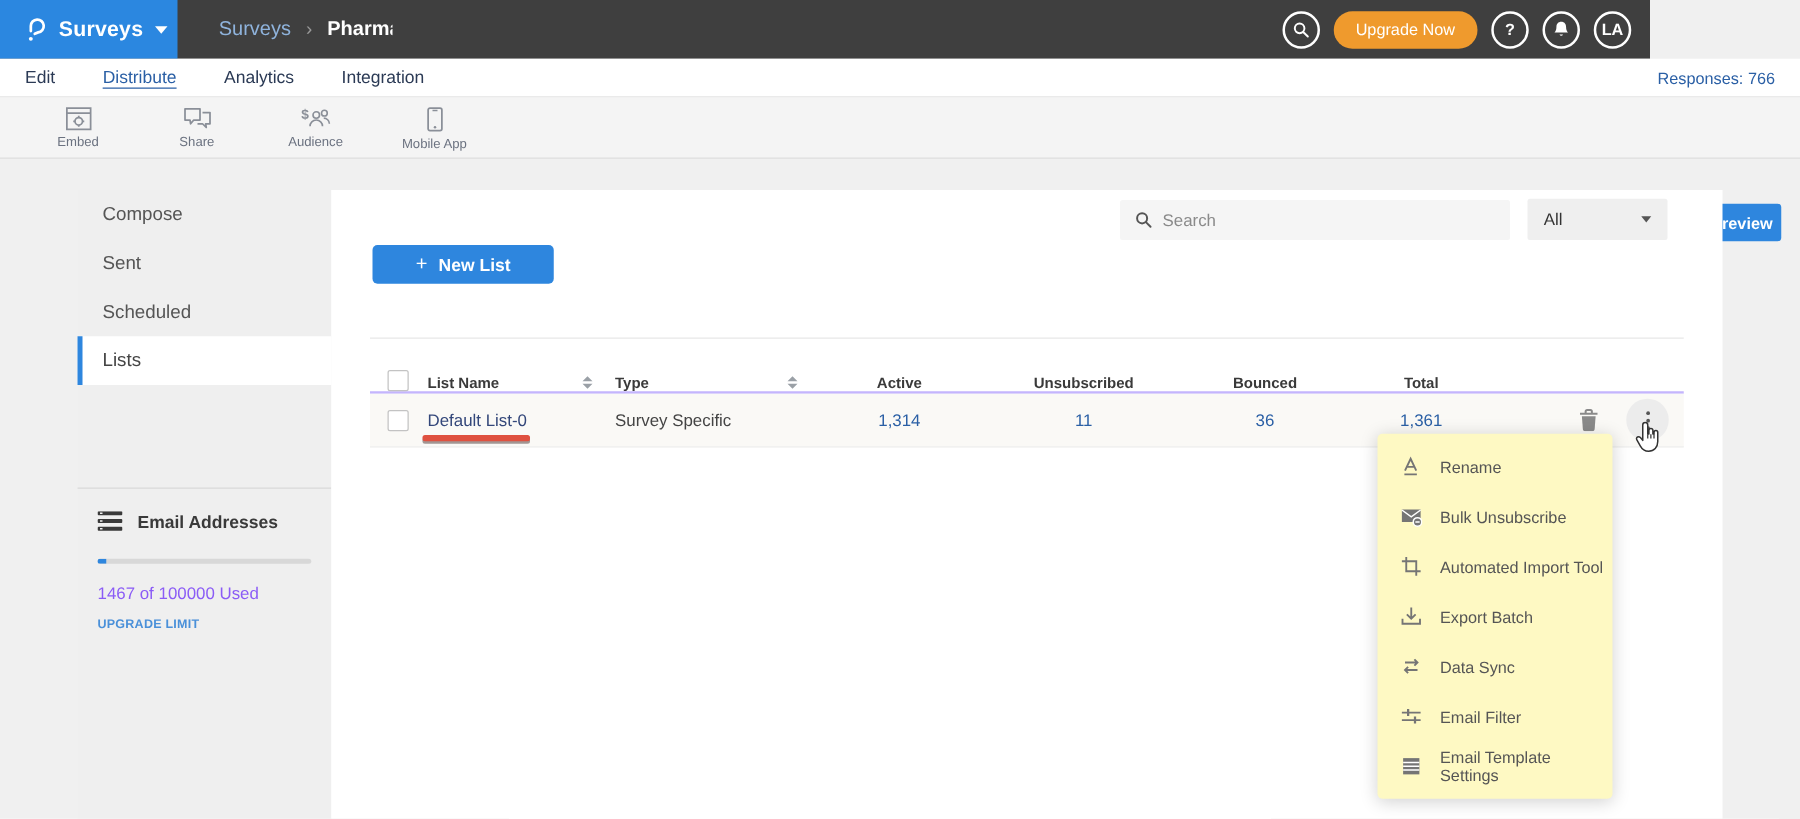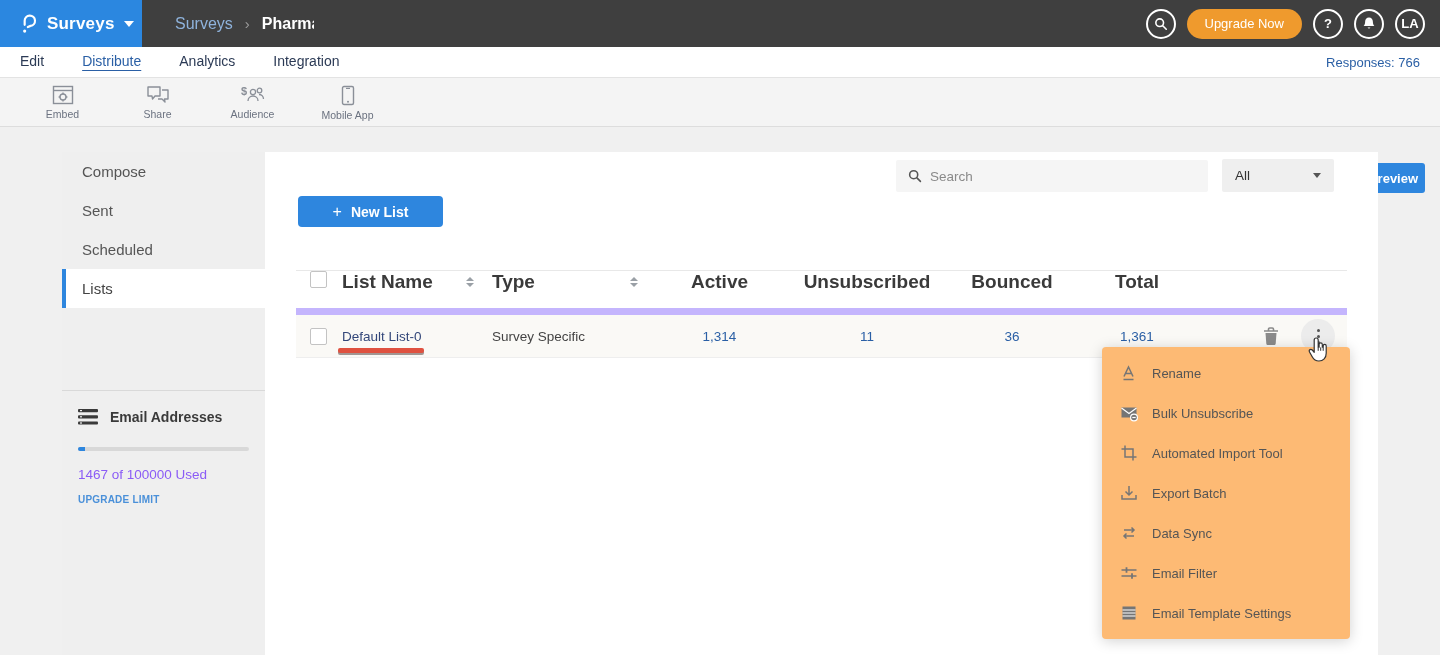--- a/index.html
+++ b/index.html
@@ -7,21 +7,21 @@
   body {
     font-family: "Liberation Sans", sans-serif;
     background:#f0f0f0;
     position:relative;
     overflow:hidden;
     color:#444;
   }
   svg { display:block; }
 
   
-  .top-header { position:absolute; left:0; top:0; width:1440px; height:47px; background:#3f3f3f; }
+  .top-header { position:absolute; left:0; top:0; width:1320px; height:47px; background:#3f3f3f; }
   .logo-box { position:absolute; left:0; top:0; width:142px; height:47px; background:#2b87e0;
     display:flex; align-items:center; padding-left:18px; gap:9px; cursor:pointer; }
   .logo-box .product { color:#fff; font-size:17px; font-weight:700; letter-spacing:.2px; }
   .caret-down-w { width:0; height:0; border-left:5px solid transparent; border-right:5px solid transparent; border-top:6px solid #fff; }
   .breadcrumb { position:absolute; left:175px; top:0; height:47px; display:flex; align-items:center; gap:12px; }
   .breadcrumb .parent { color:#8fb3dc; font-size:16px; cursor:pointer; }
   .breadcrumb .sep { color:#9a9a9a; font-size:15px; }
   .breadcrumb .current { color:#fff; font-size:16px; font-weight:700; max-width:52px; overflow:hidden; white-space:nowrap; }
   .hdr-right { position:absolute; right:0; top:0; height:47px; display:flex; align-items:center; gap:11px; padding-right:15px; }
   .hdr-circle { width:30px; height:30px; border-radius:50%; border:2px solid #fff; color:#fff;
@@ -72,22 +72,22 @@
   .all-select { position:absolute; left:957px; top:7px; width:112px; height:33px; background:#efefef; border-radius:2px;
     display:flex; align-items:center; padding:0 13px; font-size:13.5px; color:#333; cursor:pointer; }
   .caret-down-g { margin-left:auto; width:0; height:0; border-left:4.5px solid transparent; border-right:4.5px solid transparent; border-top:5.5px solid #555; }
   .new-list-btn { position:absolute; left:33px; top:44px; width:145px; height:31px; background:#2e86de; border:none;
     border-radius:4px; color:#fff; display:flex; align-items:center; justify-content:center; gap:9px; cursor:pointer; }
   .new-list-btn .plus { font-size:16px; font-weight:400; }
   .new-list-btn .nl-label { font-size:14px; font-weight:700; }
 
   
   .list-table { position:absolute; left:31px; top:118px; width:1051px; }
-  .t-head { display:flex; align-items:flex-start; height:45px; border-top:1px solid #e8e8e8; border-bottom:7px solid #c4b5fd;
-    font-size:19px; font-weight:700; color:#3a3a3a; }
+  .t-head { display:flex; align-items:flex-end; height:45px; border-top:1px solid #e8e8e8; border-bottom:2px solid #c4b5fd;
+    font-size:12px; font-weight:700; color:#3a3a3a; }
   .t-row { display:flex; align-items:center; height:43px; background:#faf9f6; border-bottom:1px solid #eeeeee; font-size:13.5px; }
   .c-check { width:46px; display:flex; align-items:center; padding-left:14px; }
   .checkbox { width:17px; height:17px; background:#fff; border:1px solid #c3c3c3; border-radius:2px; cursor:pointer; }
   .c-name  { width:150px; display:flex; align-items:center; justify-content:space-between; padding-right:18px; }
   .c-type  { width:160px; display:flex; align-items:center; justify-content:space-between; padding-right:14px; }
   .c-active { width:135px; text-align:center; }
   .c-unsub { width:160px; text-align:center; }
   .c-bounced { width:130px; text-align:center; }
   .c-total { width:120px; text-align:center; }
   .c-actions { flex:1; display:flex; align-items:center; justify-content:flex-end; gap:22px; padding-right:12px; }
@@ -99,21 +99,21 @@
   .sort-icon .dn { border-top:4px solid #9aa0a6; }
   .trash-btn { cursor:pointer; }
   .kebab-btn { width:34px; height:34px; border-radius:50%; background:#ececec; display:flex; flex-direction:column;
     align-items:center; justify-content:center; gap:3px; cursor:pointer; }
   .kebab-btn i { width:3px; height:3px; border-radius:50%; background:#555; }
 
   .red-underline { position:absolute; left:73px; top:196px; width:86px; height:5px; background:#df5140;
     border-radius:2px; box-shadow:0 2px 0 rgba(90,70,65,.55); }
 
   
-  .ctx-menu { position:absolute; left:1102px; top:347px; width:248px; background:#fdba74; border-radius:4px;
+  .ctx-menu { position:absolute; left:1102px; top:347px; width:188px; background:#fef9c3; border-radius:4px;
     box-shadow:0 2px 14px rgba(0,0,0,.18); padding:6px 0; z-index:20; }
   .ctx-item { height:40px; display:flex; align-items:center; gap:14px; padding-left:18px; cursor:pointer; }
   .ctx-item .mlabel { font-size:13px; color:#555; }
   .mi { width:18px; height:18px; flex:0 0 18px; }
 
   
   .cursor { position:absolute; left:1306px; top:337px; z-index:30; pointer-events:none; }
 </style>
 </head>
 <body>

